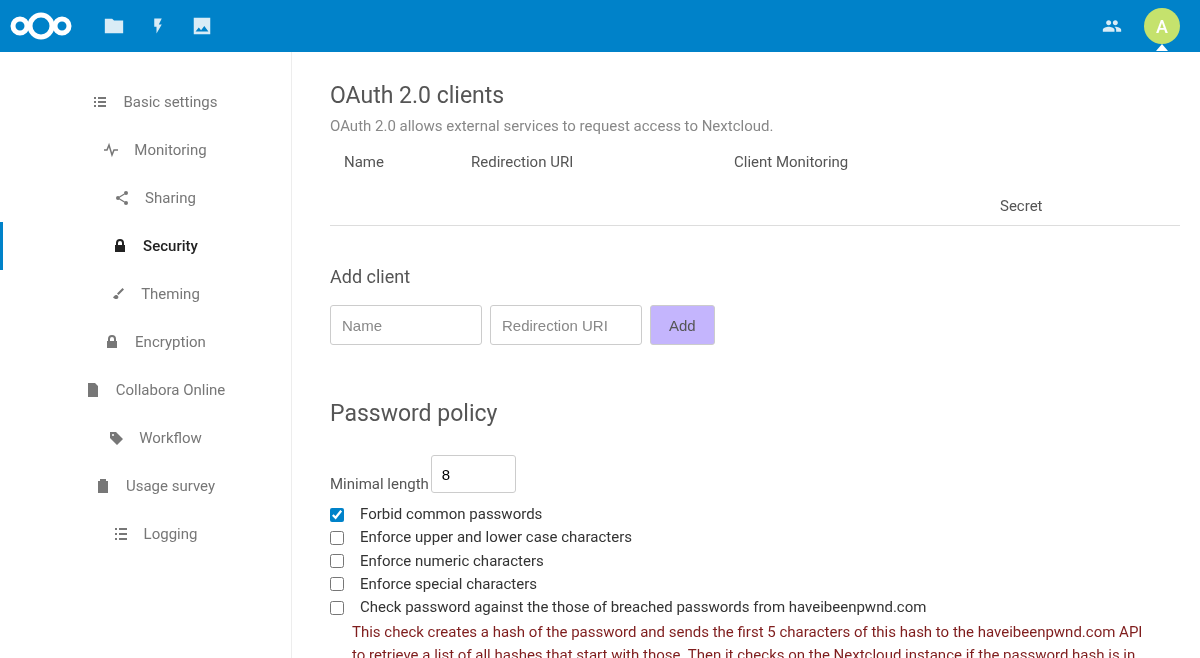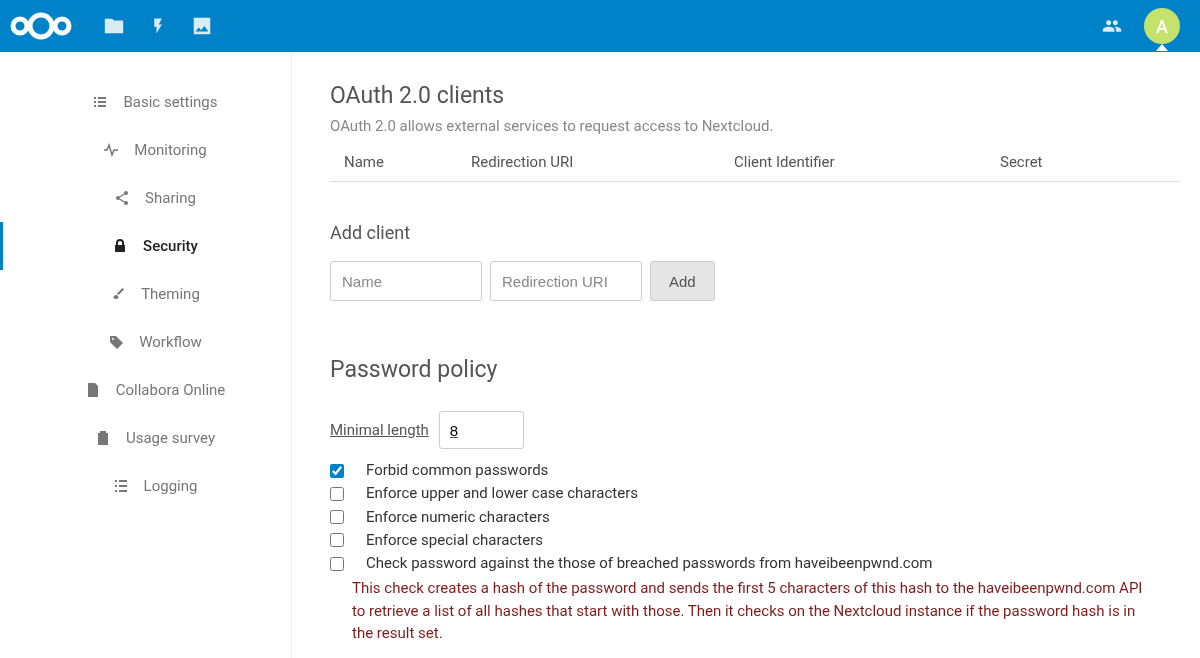--- a/index.html
+++ b/index.html
@@ -27,36 +27,36 @@
     .nav-icon svg { fill: currentColor; width: 16px; height: 16px; }
     
     
     .section-title { font-size: 23px; font-weight: 400; color: #555; margin-bottom: 8px; }
     .section-desc { color: #888; font-size: 15px; margin-bottom: 8px; }
     
     .table-header { display: flex; padding: 10px 14px; border-bottom: 1px solid #ddd; color: #555; font-size: 15px; margin-bottom: 40px; }
     .th-name { width: 127px; }
     .th-redir { width: 263px; }
     .th-client { width: 266px; }
-    .th-secret { flex: 1; }
+    .th-secret { flex: 1; margin-top: 44px; }
     
     .add-client-title { font-size: 18px; font-weight: 400; color: #555; margin-bottom: 18px; }
     .form-row { display: flex; gap: 8px; align-items: center; margin-bottom: 55px; }
     .text-input { height: 40px; border: 1px solid #ccc; border-radius: 3px; padding: 0 11px; font-size: 15px; color: #555; }
     .text-input::placeholder { color: #888; }
-    .add-btn { height: 40px; padding: 0 18px; border: 1px solid #ccc; border-radius: 3px; background: #e5e5e5; color: #555; font-size: 15px; cursor: pointer; }
+    .add-btn { height: 40px; padding: 0 18px; border: 1px solid #ccc; border-radius: 3px; background: #c4b5fd; color: #555; font-size: 15px; cursor: pointer; }
     .policy-label { font-size: 15px; color: #555; }
-    .check-line { display: flex; align-items: center; gap: 22px; line-height: 1.55; }
+    .check-line { display: flex; align-items: center; gap: 16px; line-height: 1.55; }
     .check-line label { color: #333; font-size: 15px; }
     .check-line input[type="checkbox"] { width: 14px; height: 14px; accent-color: #0082c9; cursor: pointer; }
     .hint { color: #7f1d1d; font-size: 15px; line-height: 1.5; padding-left: 22px; margin-top: 2px; max-width: 820px; }
     .num-input { width: 85px; height: 38px; border: 1px solid #ccc; border-radius: 3px; padding: 0 10px; font-size: 15px; }
     
     .pw-title { font-size: 23px; font-weight: 400; color: #555; margin-bottom: 28px; }
-    .minlen-row { display: flex; align-items: center; gap: 10px; margin-bottom: 10px; text-decoration: underline; }
+    .minlen-row { display: flex; align-items: flex-end; gap: 2px; margin-bottom: 10px; }
   </style>
 </head>
 <body>
 
 <div class="header">
   <div class="header-left">
     <div class="logo">
       <svg width="62" height="34" viewBox="0 0 62 34">
           <g fill="none" stroke="#fff" stroke-width="5">
             <circle cx="31" cy="17" r="11"></circle>
@@ -135,32 +135,40 @@
       <span class="nav-icon">
           <svg viewBox="0 0 16 16">
             <path d="M12.5 2L7 7.5l1.5 1.5L14 3.5 12.5 2zM6 9c-1.5 0-2 2-3 2 .5 1.5 2 2 3.5 2S9 11.5 8 10 6 9 6 9z"></path>
           </svg>
         </span>
       <span>Theming</span>
     </div>
     <div class="nav-item">
       <span class="nav-icon">
           <svg viewBox="0 0 16 16">
+            <path d="M4 7V5a4 4 0 018 0v2h1v7H3V7h1zm2 0h4V5a2 2 0 00-4 0v2z"></path>
+          </svg>
+        </span>
+      <span>Encryption</span>
+    </div>
+    <div class="nav-item">
+      <span class="nav-icon">
+          <svg viewBox="0 0 16 16">
+            <path d="M3 1h7l3 3v11H3V1zm2 5h6v1H5zm0 2h6v1H5zm0 2h6v1H5z"></path>
+          </svg>
+        </span>
+      <span>Collabora Online</span>
+    </div>
+    <div class="nav-item">
+      <span class="nav-icon">
+          <svg viewBox="0 0 16 16">
             <path d="M2 2v6l7 7 6-6-7-7H2zm3 4a1 1 0 110-2 1 1 0 010 2z"></path>
           </svg>
         </span>
       <span>Workflow</span>
-    </div>
-    <div class="nav-item">
-      <span class="nav-icon">
-          <svg viewBox="0 0 16 16">
-            <path d="M3 1h7l3 3v11H3V1zm2 5h6v1H5zm0 2h6v1H5zm0 2h6v1H5z"></path>
-          </svg>
-        </span>
-      <span>Collabora Online</span>
     </div>
     <div class="nav-item">
       <span class="nav-icon">
           <svg viewBox="0 0 16 16">
             <path d="M5 1h6v2h2v12H3V3h2V1zm1 5h4v5H6V6z"></path>
           </svg>
         </span>
       <span>Usage survey</span>
     </div>
     <div class="nav-item">
@@ -173,21 +181,21 @@
     </div>
   </div>
 
   <div class="main">
     <div>
       <h2 class="section-title">OAuth 2.0 clients</h2>
       <p class="section-desc">OAuth 2.0 allows external services to request access to Nextcloud.</p>
       <div class="table-header">
         <div class="th-name">Name</div>
         <div class="th-redir">Redirection URI</div>
-        <div class="th-client">Client Identifier</div>
+        <div class="th-client">Client Monitoring</div>
         <div class="th-secret">Secret</div>
       </div>
       <h3 class="add-client-title">Add client</h3>
       <div class="form-row">
         <input class="text-input" style="width: 152px;" placeholder="Name">
         <input class="text-input" style="width: 152px;" placeholder="Redirection URI">
         <button class="add-btn">Add</button>
       </div>
     </div>
 

